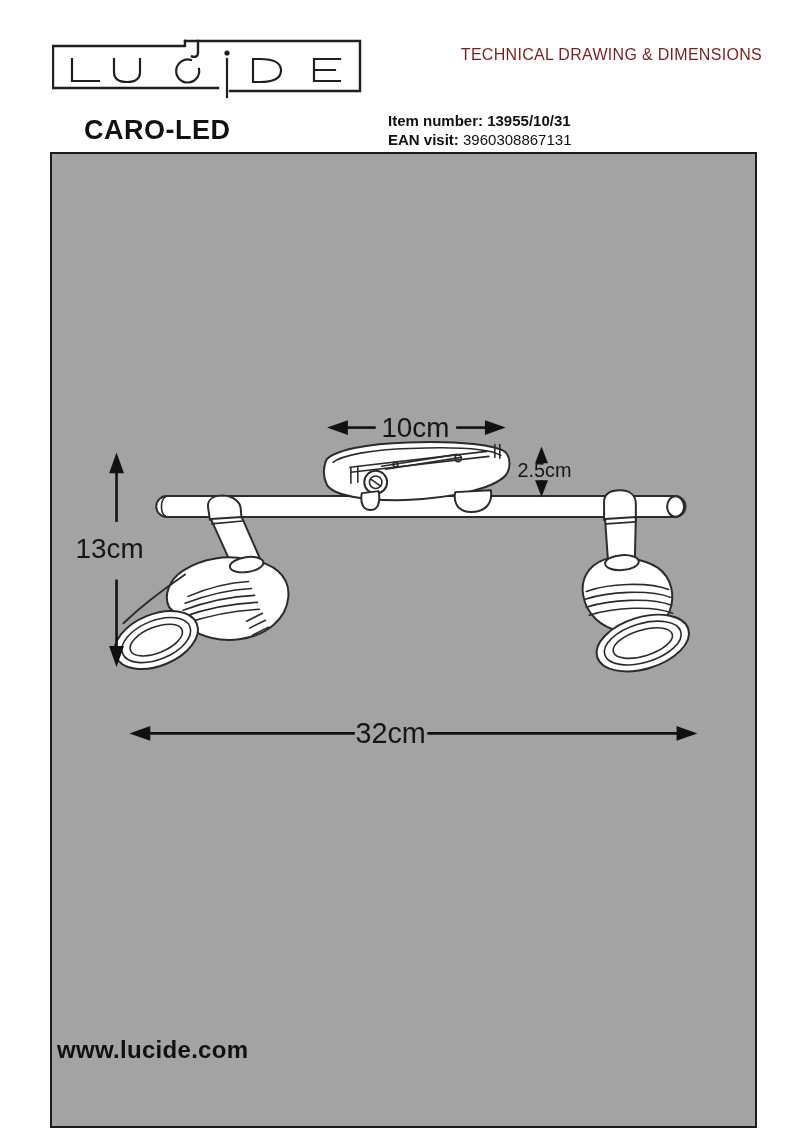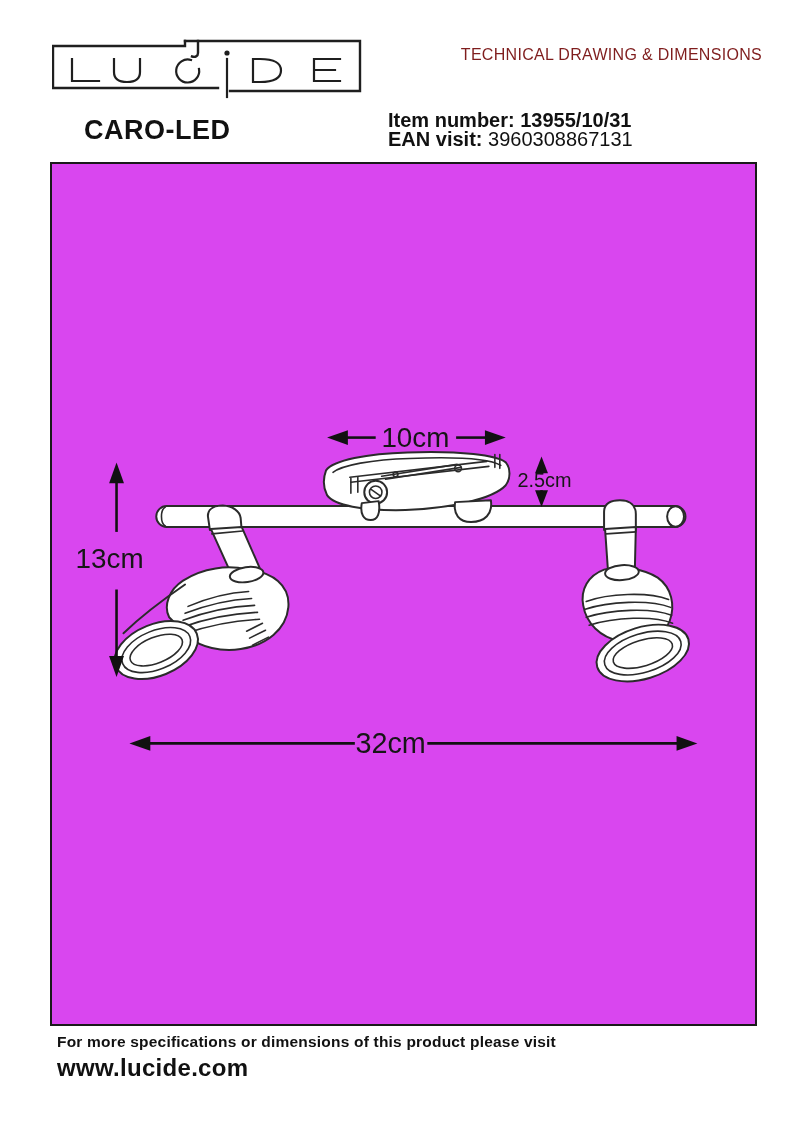--- a/index.html
+++ b/index.html
@@ -11,27 +11,27 @@
   .abs{position:absolute;}
 
   #doc-title{
     top:46px;right:38px;font-size:16px;letter-spacing:.3px;color:#7f1d1d;
     white-space:nowrap;
   }
   #logo{left:52px;top:38px;}
   #product-name{
     left:57px;top:115px;font-size:27px;font-weight:bold;letter-spacing:.5px;color:#111;margin-left:27px;
   }
-  #item-block{left:388px;top:111px;font-size:20px;line-height:19px;color:#111;}
+  #item-block{left:388px;top:111px;font-size:15px;line-height:19px;color:#111;}
   #item-block .lbl{font-weight:bold;}
   #item-block .val-bold{font-weight:bold;}
 
   #drawing-box{
-    left:50px;top:162px;width:707px;height:864px;
-    border:2.5px solid #1a1a1a;box-sizing:border-box;background:#d946ef;
+    left:50px;top:152px;width:707px;height:976px;
+    border:2.5px solid #1a1a1a;box-sizing:border-box;background:#a3a3a3;
   }
   #drawing-box svg{position:absolute;left:0;top:0;}
 
   #footer{left:57px;top:1033px;color:#111;}
   #footer .f1{font-size:15.5px;font-weight:bold;letter-spacing:.2px;}
   #footer .f2{font-size:24px;font-weight:bold;margin-top:3px;letter-spacing:.3px;}
 
   .ink-line{stroke:#2b2b2b;stroke-width:2;fill:none;stroke-linecap:round;stroke-linejoin:round;}
   .ink-fill{stroke:#2b2b2b;stroke-width:2;fill:#ffffff;stroke-linecap:round;stroke-linejoin:round;}
   .thin{stroke-width:1.6;}
@@ -187,15 +187,14 @@
       <polygon class="dim-head" points="78,583 99,575.5 99,590.5"></polygon>
       <line class="dim-line" x1="97" y1="583" x2="305" y2="583"></line>
       <text class="dim-text" x="341" y="593" font-size="29" text-anchor="middle">32cm</text>
       <line class="dim-line" x1="378" y1="583" x2="631" y2="583"></line>
       <polygon class="dim-head" points="650,583 629,575.5 629,590.5"></polygon>
     </g>
   </svg>
 </div>
 
 <div id="footer" class="abs">
-  <div class="f1">For more specifications or dimensions of this product please visit</div>
   <div class="f2">www.lucide.com</div>
 </div>
 
 </body></html>

